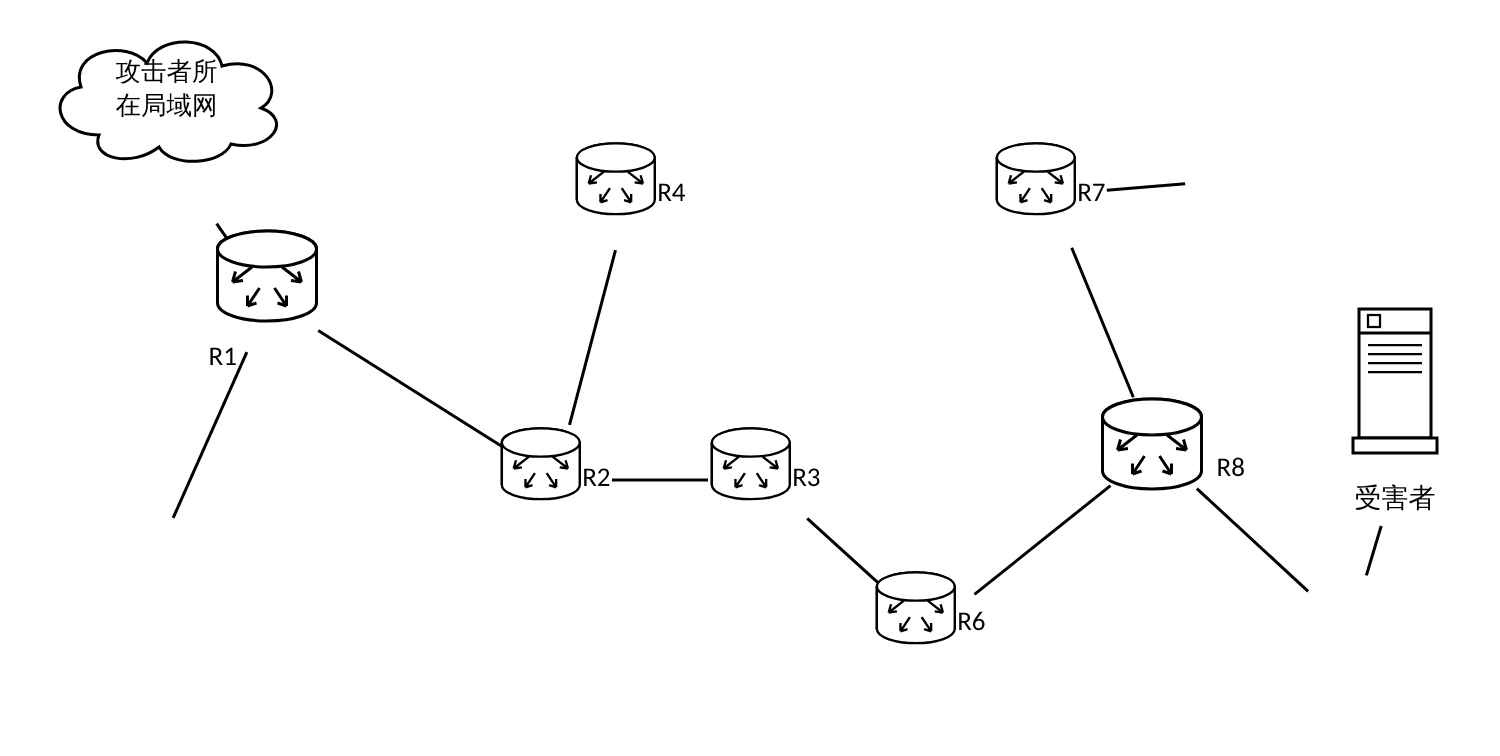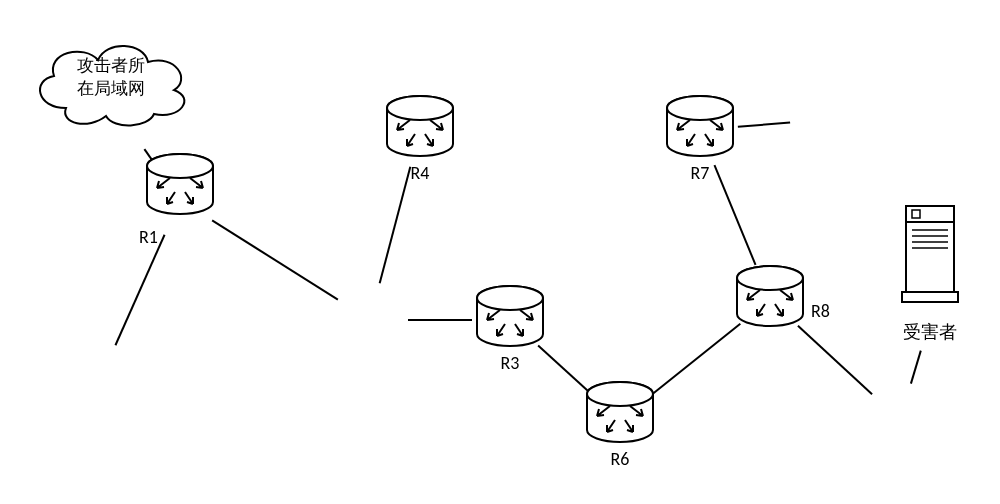--- a/index.html
+++ b/index.html
@@ -14,21 +14,21 @@
   }
   #stage {
     position: absolute;
     inset: 0;
   }
   svg { position: absolute; inset: 0; }
 
   .node {
     position: absolute;
     display: flex;
-    flex-direction: column;
+    flex-direction: row;
     align-items: center;
   }
   .router {
     width: 74px;
   }
   .router-body {
     width: 70px;
     height: 64px;
     position: relative;
   }
@@ -89,21 +89,21 @@
     <line x1="538.1177227890458" y1="345.56156617185985" x2="591.8822772109542" y2="394.43843382814015" stroke="#000" stroke-width="2"></line>
     <line x1="649.6730147588352" y1="396.26158819293187" x2="740.3269852411648" y2="323.73841180706813" stroke="#000" stroke-width="2"></line>
     <line x1="714.4684925996633" y1="165.13776774203922" x2="755.5315074003367" y2="264.8622322579608" stroke="#000" stroke-width="2"></line>
     <line x1="797.9225308958445" y1="325.7746439038565" x2="872.0774691041555" y2="394.2253560961435" stroke="#000" stroke-width="2"></line>
     <line x1="737.8687388133054" y1="126.84427176555788" x2="790.1036272526536" y2="122.4913643956122" stroke="#000" stroke-width="2"></line>
     <line x1="910.9192196515211" y1="383.6026011615962" x2="920.804867661877" y2="350.6504411270768" stroke="#000" stroke-width="2"></line>
   </svg>
 
 <div id="stage">
 
-  <div class="cloud" style="left:26px; top:30px;text-decoration:underline;">
+  <div class="cloud" style="left:26px; top:12px;text-decoration:underline;">
     <svg width="170" height="100" viewBox="0 0 170 100">
       <path d="M40 78
                C10 78 6 50 28 46
                C20 22 58 14 72 30
                C80 10 118 12 122 32
                C150 24 165 50 148 60
                C170 68 154 90 128 84
                C122 98 88 100 80 86
                C62 100 34 94 40 78 Z" fill="#fff" stroke="#000" stroke-width="2"></path>
     </svg>
@@ -127,20 +127,40 @@
         <path d="M45 26 L58 36 M58 36 l-7 -1 M58 36 l-2 -7"></path>
         <path d="M30 40 L22 52 M22 52 l6 -2 M22 52 l0 -7"></path>
         <path d="M40 40 L48 52 M48 52 l-6 -2 M48 52 l0 -7"></path>
       </g>
     </svg>
       </div>
     <div class="label" style="position:absolute; left:-4px; top:70px;">R1</div>
   </div>
 
 
+  <div class="node router" style="left:333px; top:284px;">
+    <div class="router-body">
+        <svg viewBox="0 0 70 64">
+      <ellipse cx="35" cy="14" rx="33" ry="12" fill="#fff" stroke="#000" stroke-width="2"></ellipse>
+      <rect x="2" y="14" width="66" height="36" fill="#fff"></rect>
+      <path d="M2 14 V50 M68 14 V50" stroke="#000" stroke-width="2"></path>
+      <ellipse cx="35" cy="50" rx="33" ry="12" fill="#fff" stroke="#000" stroke-width="2"></ellipse>
+      <rect x="2" y="14" width="66" height="36" fill="#fff"></rect>
+      <path d="M2 14 V50 M68 14 V50" stroke="#000" stroke-width="2"></path>
+      <ellipse cx="35" cy="14" rx="33" ry="12" fill="#fff" stroke="#000" stroke-width="2"></ellipse>
+      <g stroke="#000" stroke-width="2" fill="none">
+        <path d="M25 26 L12 36 M12 36 l7 -1 M12 36 l2 -7"></path>
+        <path d="M45 26 L58 36 M58 36 l-7 -1 M58 36 l-2 -7"></path>
+        <path d="M30 40 L22 52 M22 52 l6 -2 M22 52 l0 -7"></path>
+        <path d="M40 40 L48 52 M48 52 l-6 -2 M48 52 l0 -7"></path>
+      </g>
+    </svg>
+      </div>
+    <div class="label">R2</div>
+  </div>
 
   <div class="node router" style="left:383px; top:94px;">
     <div class="router-body">
         <svg viewBox="0 0 70 64">
       <ellipse cx="35" cy="14" rx="33" ry="12" fill="#fff" stroke="#000" stroke-width="2"></ellipse>
       <rect x="2" y="14" width="66" height="36" fill="#fff"></rect>
       <path d="M2 14 V50 M68 14 V50" stroke="#000" stroke-width="2"></path>
       <ellipse cx="35" cy="50" rx="33" ry="12" fill="#fff" stroke="#000" stroke-width="2"></ellipse>
       <rect x="2" y="14" width="66" height="36" fill="#fff"></rect>
       <path d="M2 14 V50 M68 14 V50" stroke="#000" stroke-width="2"></path>

